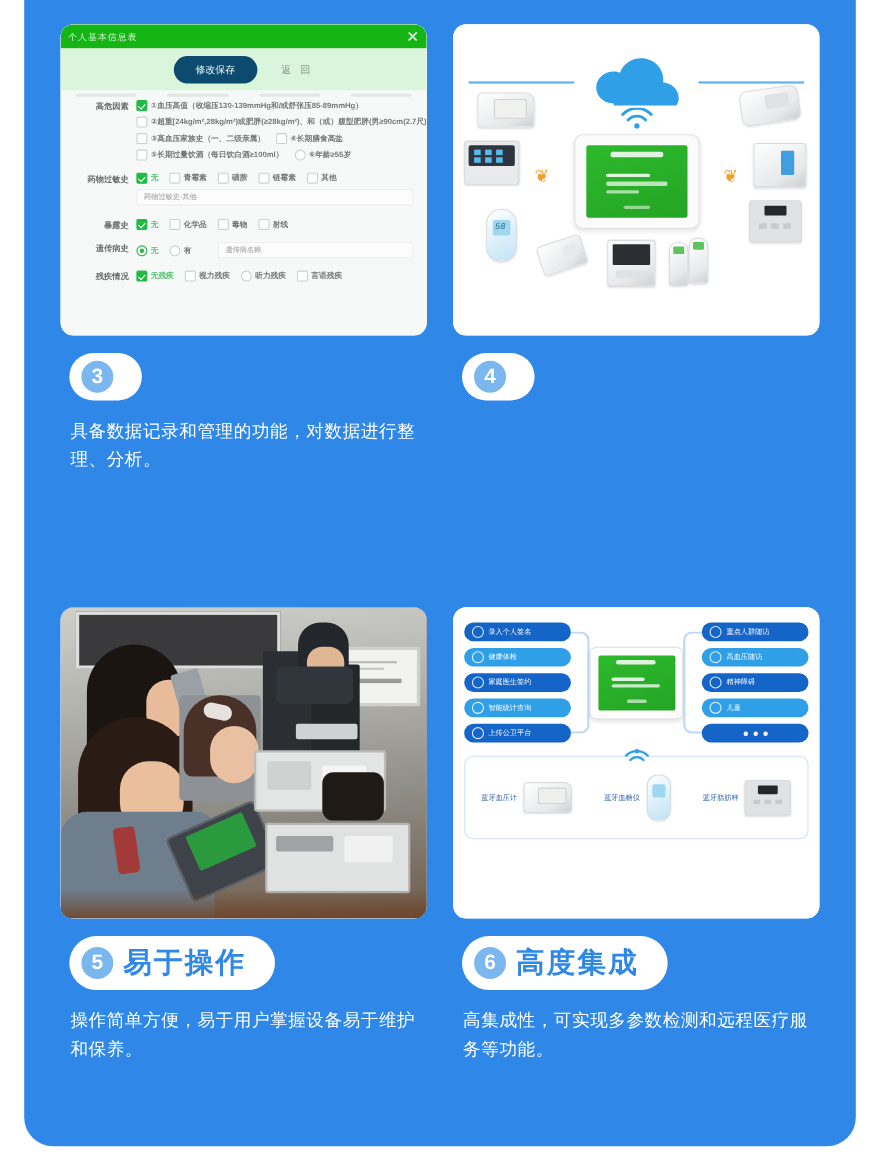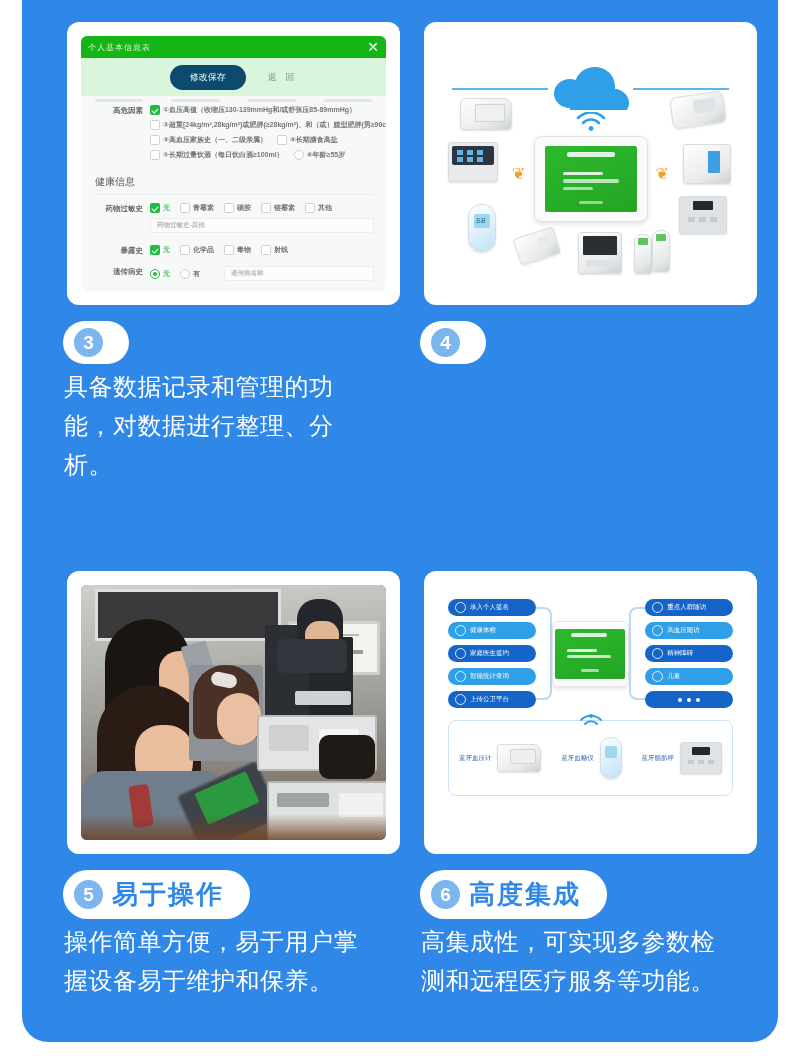--- a/index.html
+++ b/index.html
@@ -47,24 +47,23 @@
   }
   .feature.row2 { margin-top: 46px; }
 
   
   .media-card {
     width: 333px;
     height: 283px;
     background: #ffffff;
     border-radius: 12px;
     box-sizing: border-box;
-    padding: 14px;
+    padding: 0;
     overflow: hidden;
     position: relative;
-    margin-left: 12px;
   }
   .media-inner {
     width: 100%;
     height: 100%;
     border-radius: 6px;
     overflow: hidden;
     position: relative;
     background: #ffffff;
   }
 
@@ -93,23 +92,23 @@
   }
   .badge-title {
     color: #2f88e8;
     font-size: 26px;
     font-weight: bold;
     letter-spacing: 2px;
     white-space: nowrap;
   }
   .desc {
     color: #ffffff;
-    font-size: 24px;
+    font-size: 16px;
     line-height: 1.62;
-    margin: 4px 0 0 9px;
+    margin: 16px 0 0 9px;
     letter-spacing: 0.5px;
     max-width: 316px;
   }
 
   
   .form-win { width: 100%; height: 100%; background: #f7f9f8; position: relative; }
   .form-titlebar {
     height: 22px;
     background: #16b516;
     display: flex;
@@ -417,21 +416,20 @@
                       <span class="otext">⑤长期过量饮酒（每日饮白酒≥100ml）</span>
                     </label>
                     <label class="opt">
                       <span class="rdo"></span>
                       <span class="otext">⑥年龄≥55岁</span>
                     </label>
                   </div>
                 </div>
               </div>
 
-              <div class="section-head">健康信息</div>
 
               <div class="frow">
                 <div class="flabel">药物过敏史</div>
                 <div class="fopts">
                   <div class="optline">
                     <label class="opt">
                       <span class="cbox checked"></span>
                       <span class="otext green">无</span>
                     </label>
                     <label class="opt">

